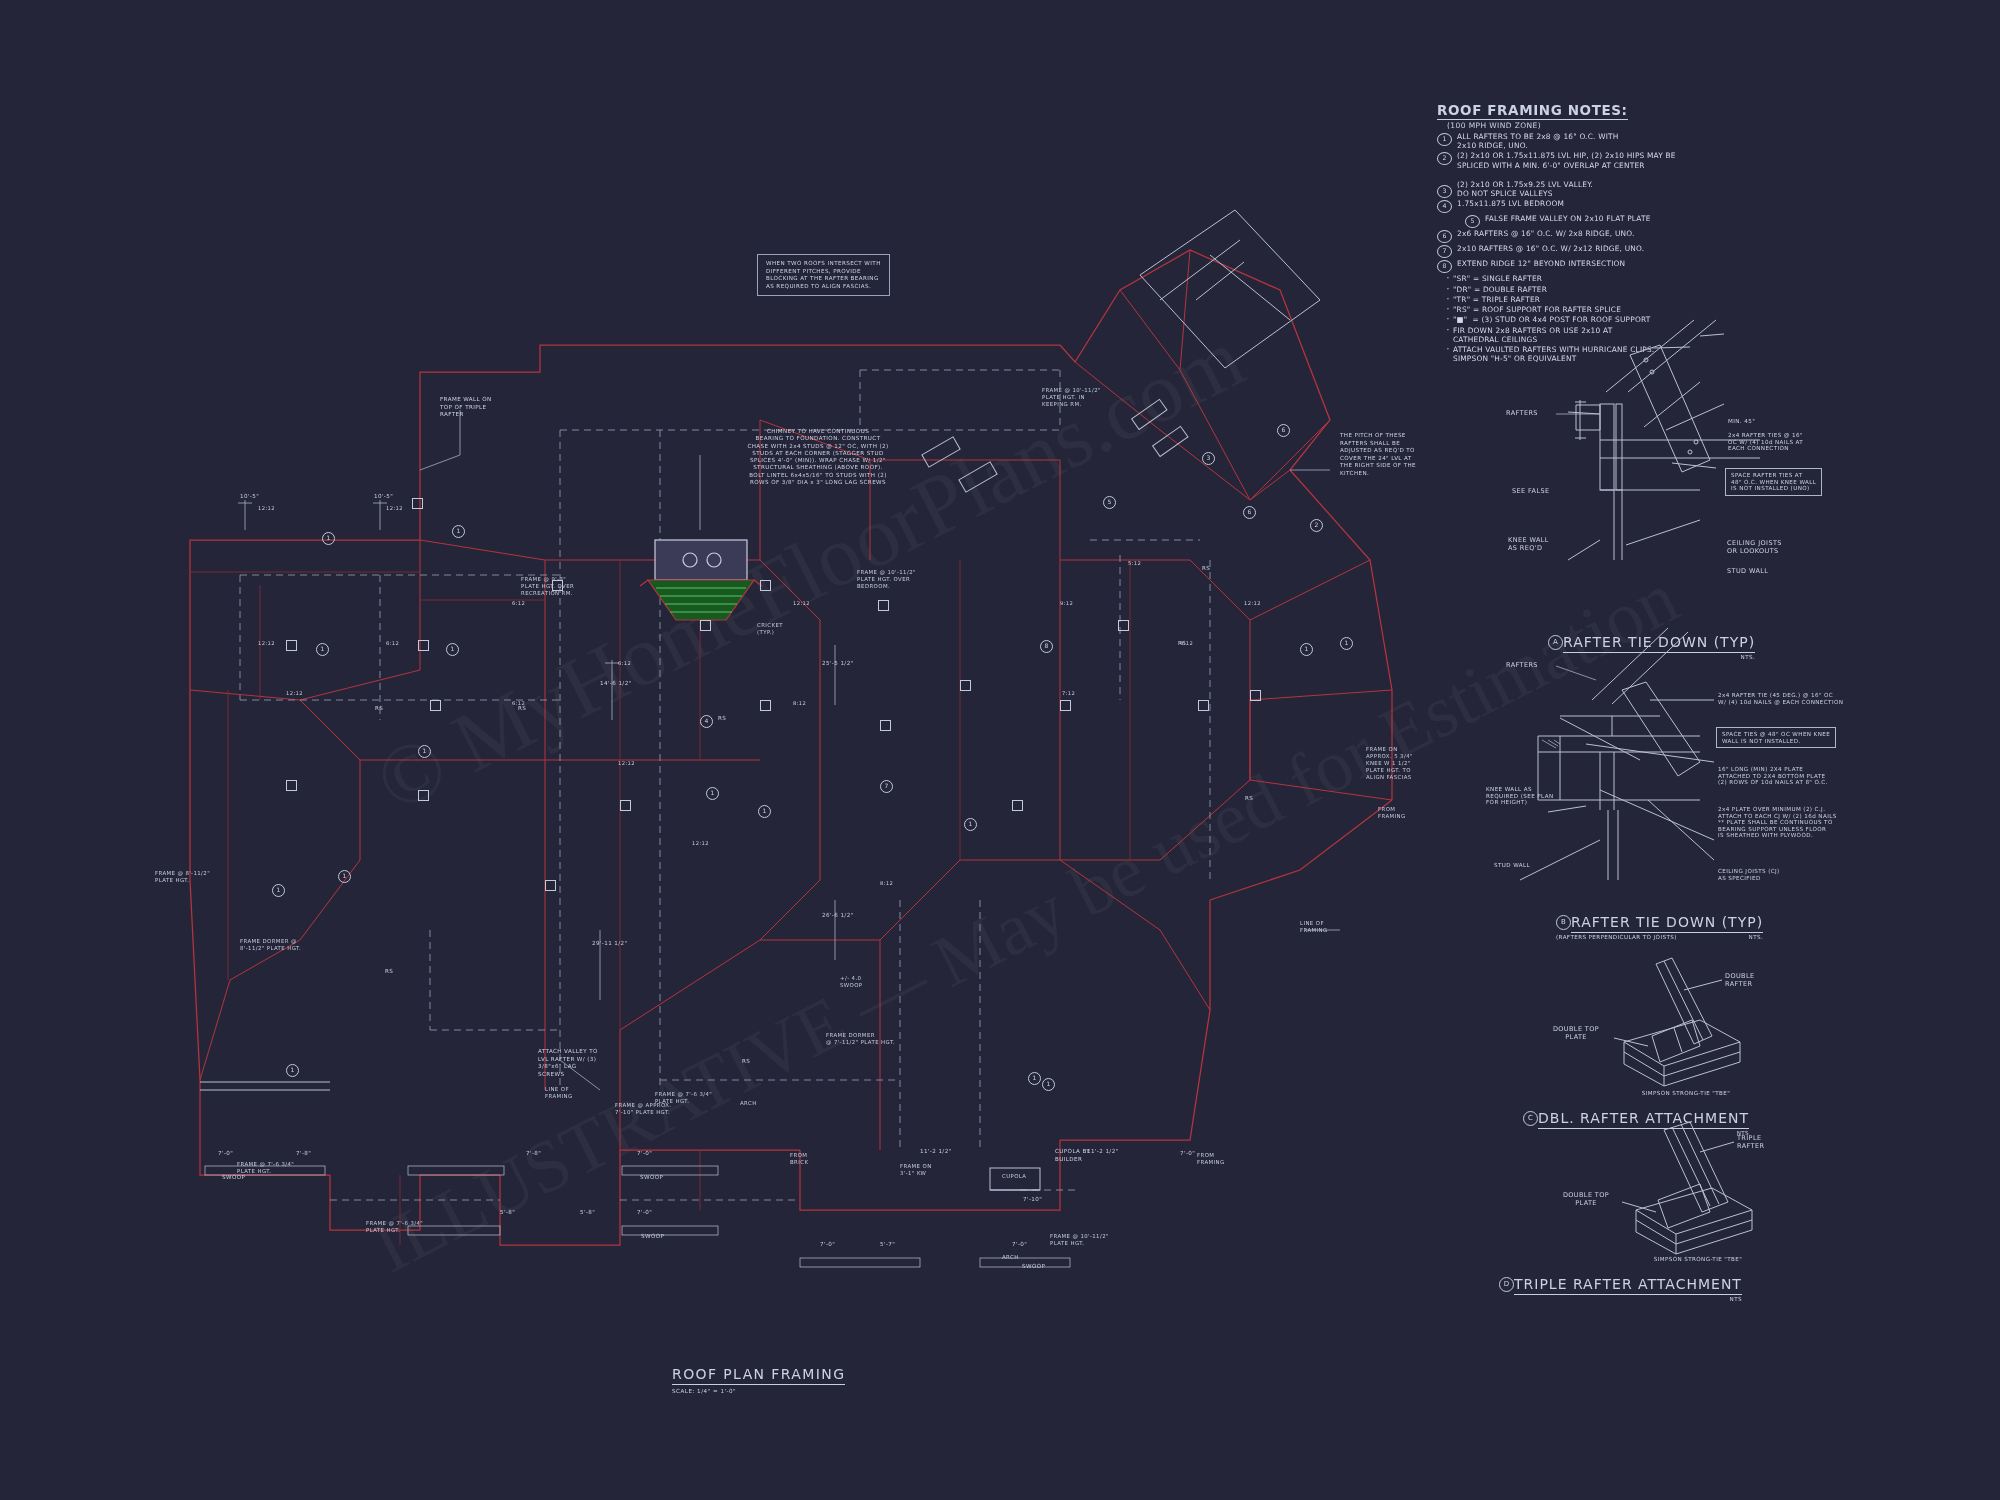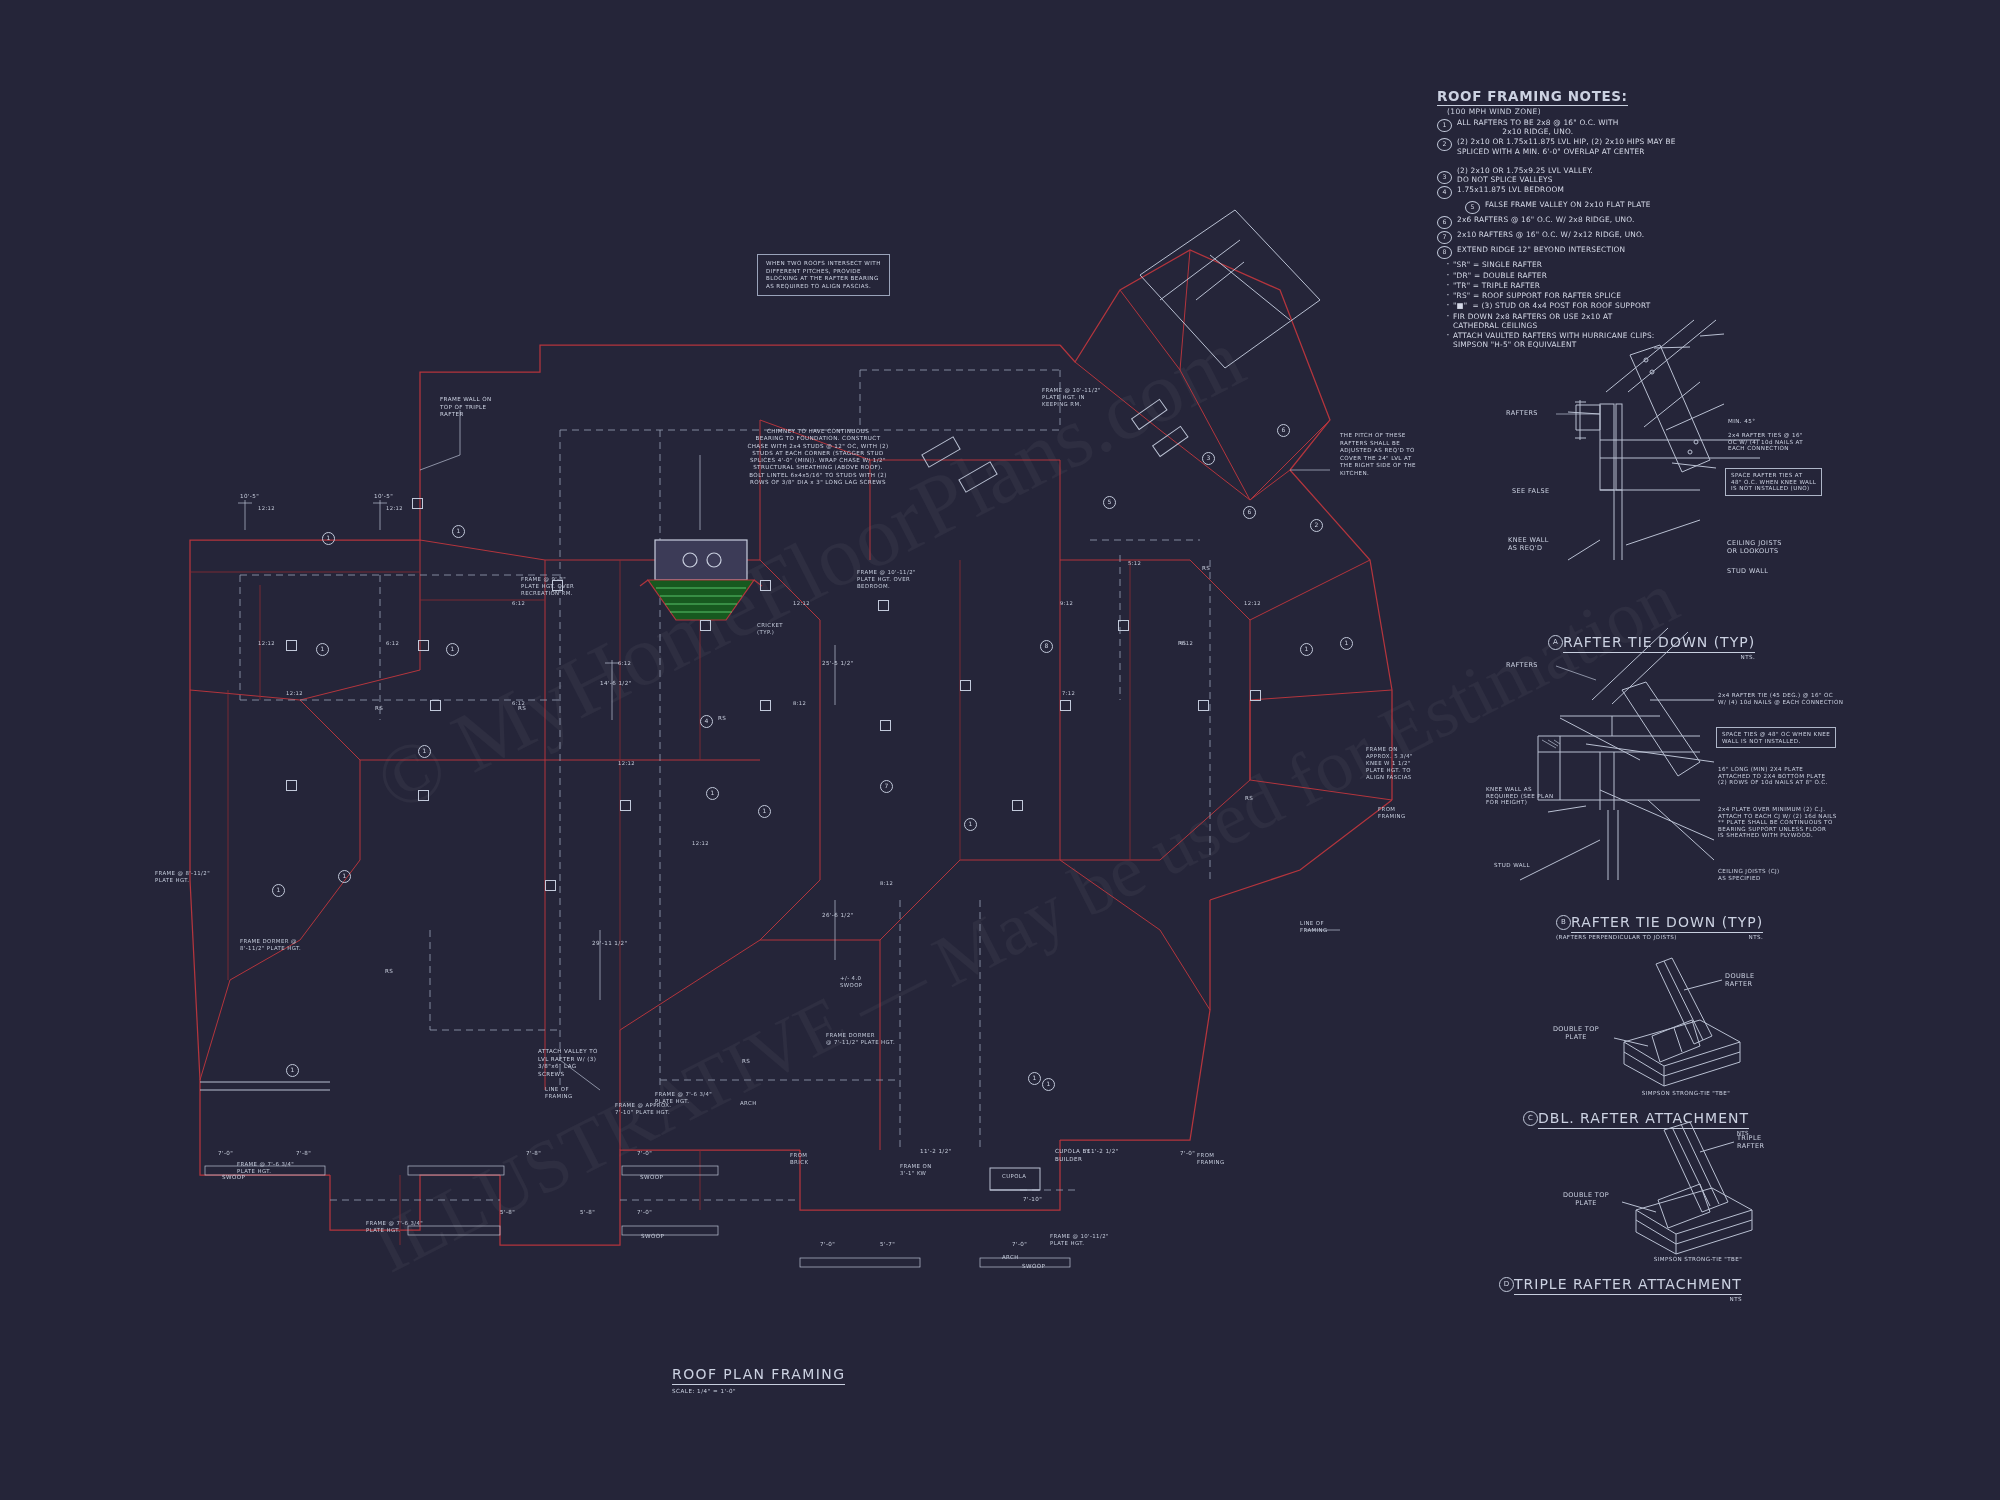--- a/index.html
+++ b/index.html
@@ -190,27 +190,27 @@
       <g class="wht" stroke-width="0.7">
         <path d="M460,410 L460,455 L420,470"></path>
         <path d="M700,455 L700,530"></path>
         <path d="M1330,470 L1290,470"></path>
         <path d="M560,1060 L600,1090"></path>
         <path d="M1305,930 L1340,930"></path>
       </g>
     </g>
   </svg>
 
-  <div style="position:absolute;left:1437px;top:86px;width:350px;">
+  <div style="position:absolute;left:1437px;top:100px;width:350px;">
     <div class="t w b" style="position:static;font-size:13.5px;letter-spacing:.6px;display:inline-block;border-bottom:1px solid #c8cfdf;">ROOF FRAMING NOTES:</div>
     <div class="t w" style="position:static;font-size:7.5px;margin:2px 0 1px 10px;">(100 MPH WIND ZONE)</div>
     <div id="numbered-notes">
         <div style="display: flex; align-items: flex-start; margin-top: 1px;">
           <span style="flex: 0 0 13px; border: 1px solid rgb(194, 201, 218); border-radius: 50%; width: 11px; height: 11px; line-height: 10px; text-align: center; font-size: 6.2px; margin-right: 5px; margin-top: 1px;">1</span>
-          <span style="font-size: 7.4px; line-height: 1.25; white-space: pre; letter-spacing: 0.2px; text-align: center;">ALL RAFTERS TO BE 2x8 @ 16" O.C. WITH
+          <span style="font-size: 7.4px; line-height: 1.25; white-space: pre; letter-spacing: 0.2px;">ALL RAFTERS TO BE 2x8 @ 16" O.C. WITH
 2x10 RIDGE, UNO.</span>
         </div>
         <div style="display: flex; align-items: flex-start; margin-top: 1px;">
           <span style="flex: 0 0 13px; border: 1px solid rgb(194, 201, 218); border-radius: 50%; width: 11px; height: 11px; line-height: 10px; text-align: center; font-size: 6.2px; margin-right: 5px; margin-top: 1px;">2</span>
           <span style="font-size: 7.4px; line-height: 1.25; white-space: pre; letter-spacing: 0.2px;">(2) 2x10 OR 1.75x11.875 LVL HIP, (2) 2x10 HIPS MAY BE
 SPLICED WITH A MIN. 6'-0" OVERLAP AT CENTER</span>
         </div>
         <div style="display: flex; align-items: flex-end; margin-top: 10px;">
           <span style="flex: 0 0 13px; border: 1px solid rgb(194, 201, 218); border-radius: 50%; width: 11px; height: 11px; line-height: 10px; text-align: center; font-size: 6.2px; margin-right: 5px; margin-top: 1px;">3</span>
           <span style="font-size: 7.4px; line-height: 1.25; white-space: pre; letter-spacing: 0.2px;">(2) 2x10 OR 1.75x9.25 LVL VALLEY.

